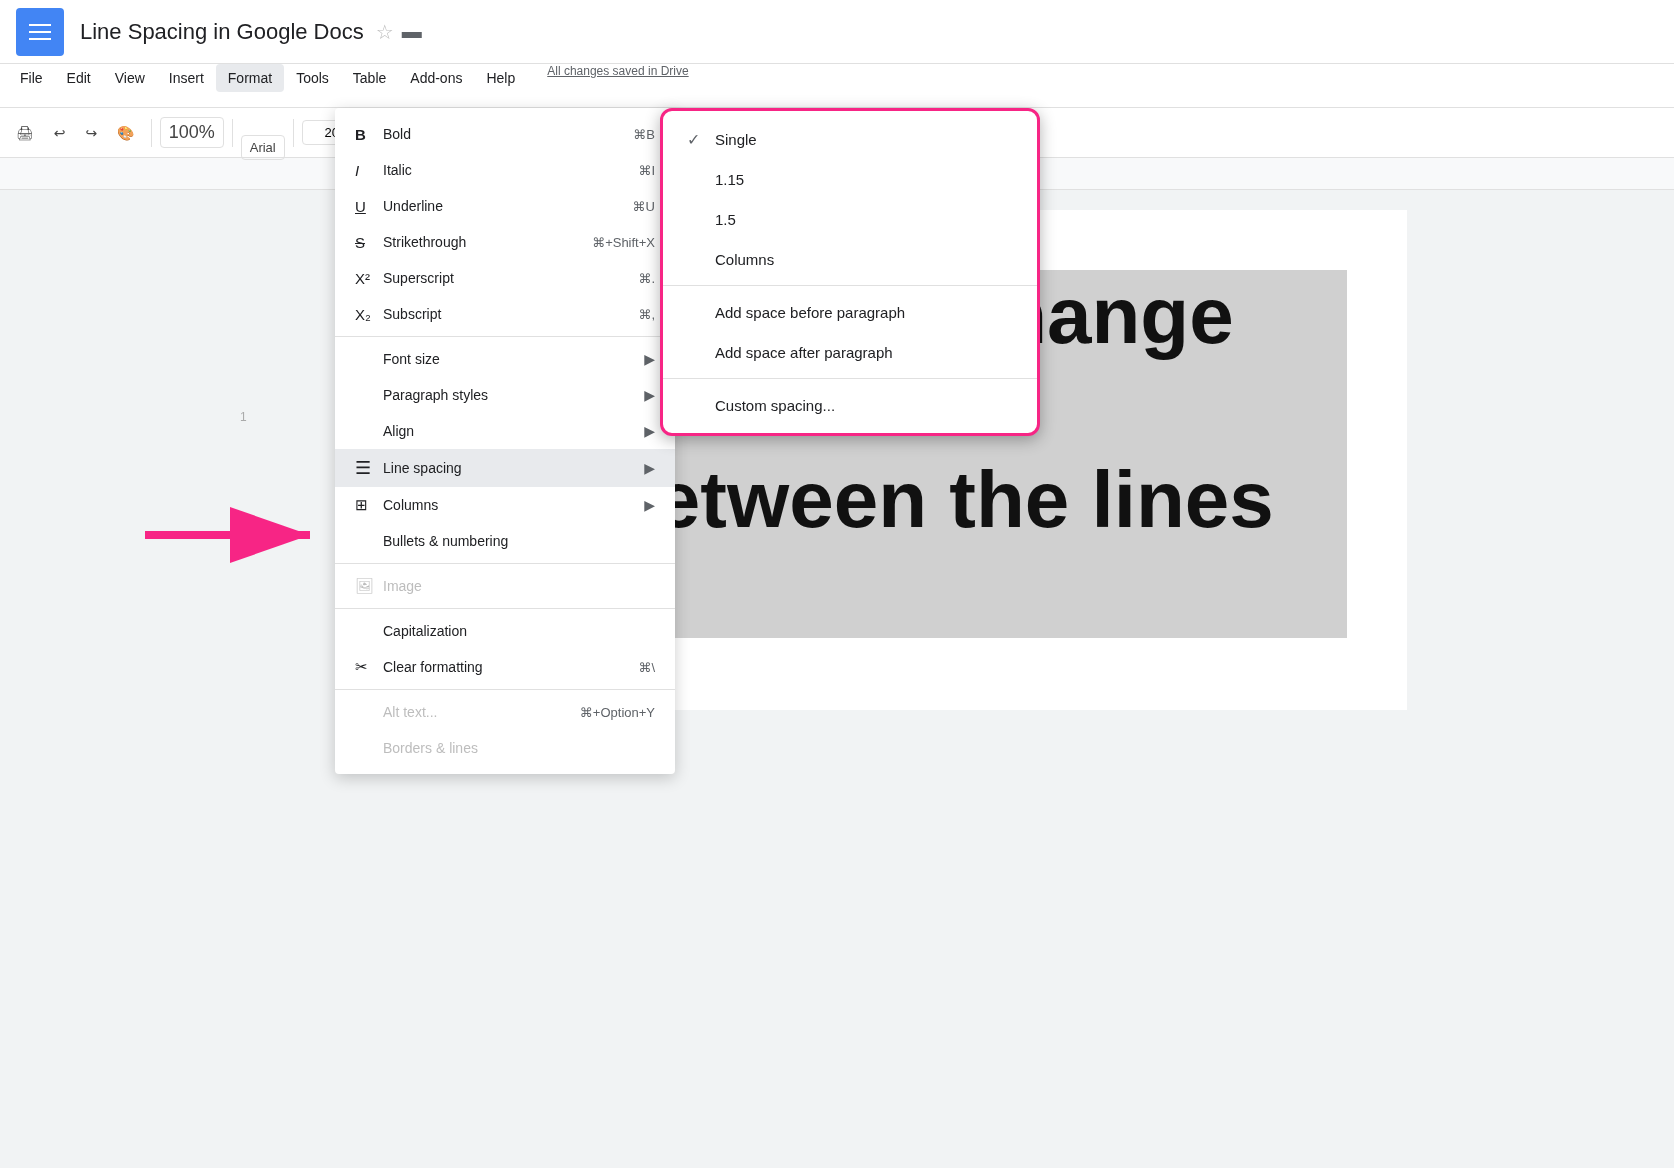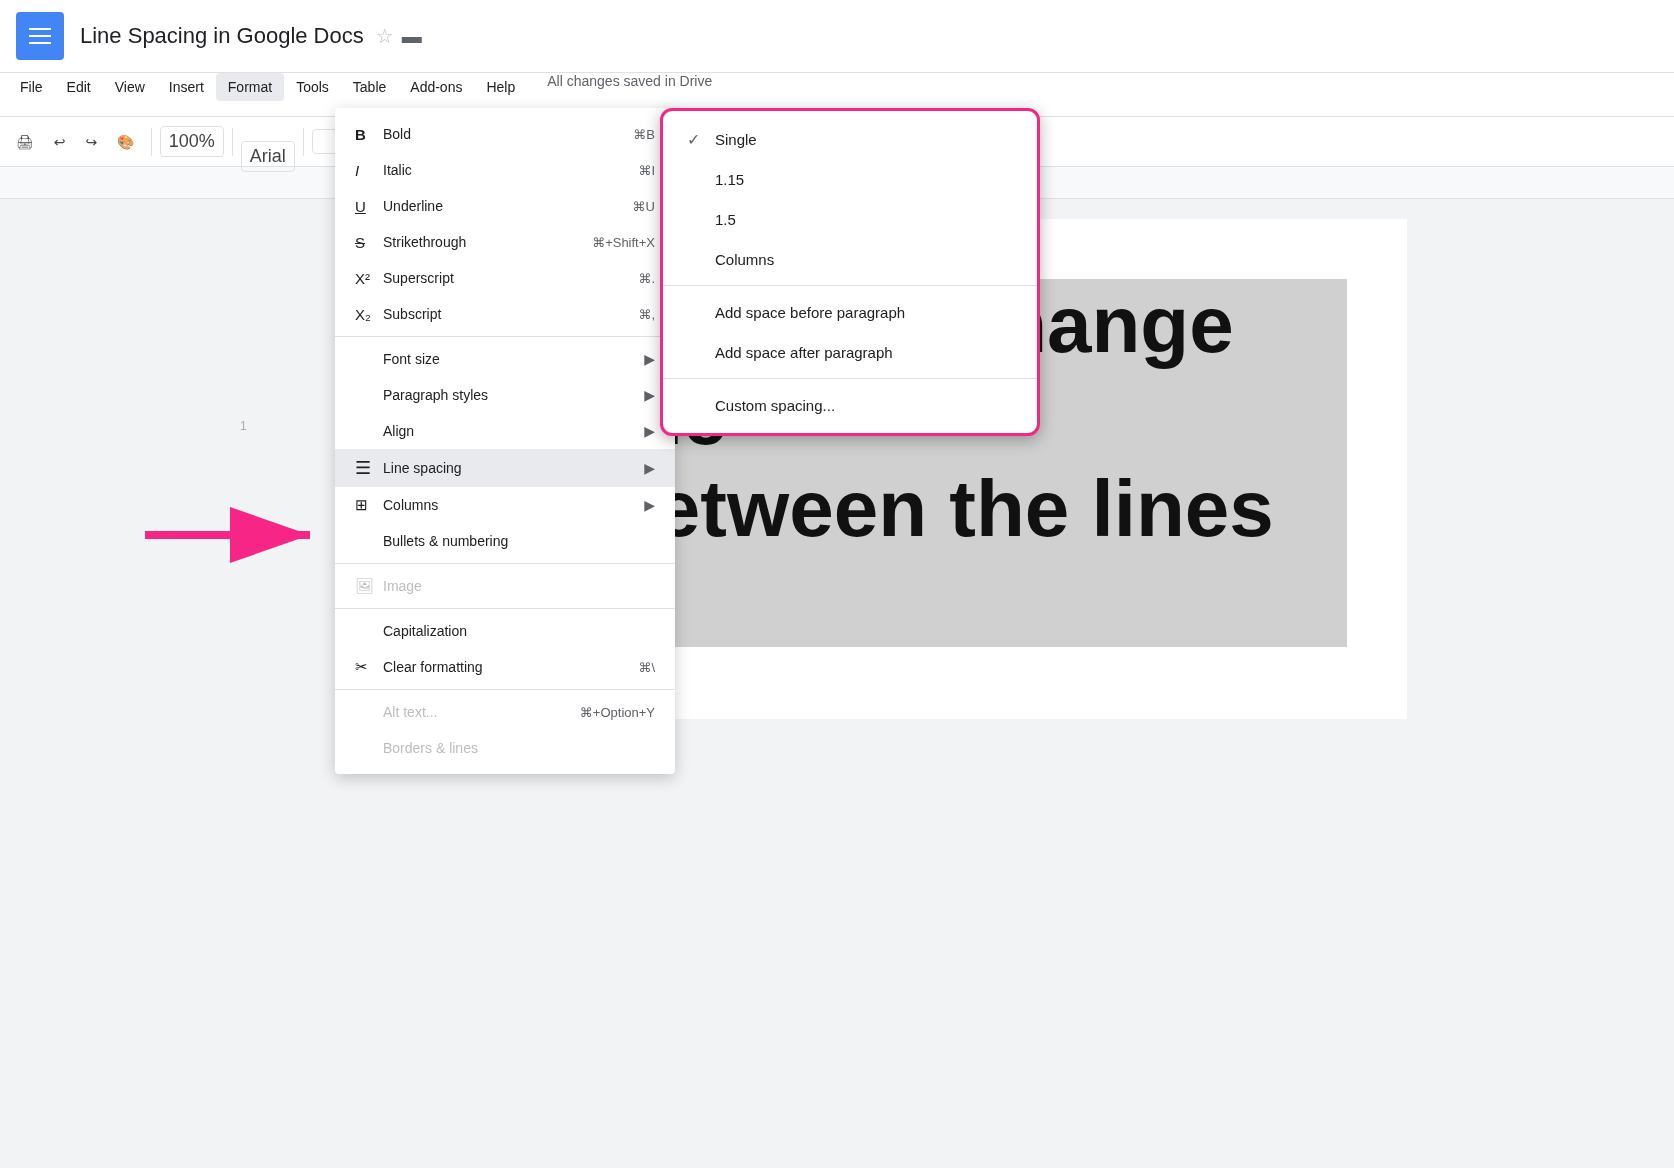--- a/index.html
+++ b/index.html
@@ -1,40 +1,40 @@
 <!DOCTYPE html>
 <html><head>
   <meta charset="utf-8">
   <style>
     * { margin: 0; padding: 0; box-sizing: border-box; }
     body { width: 1674px; height: 1168px; overflow: hidden; font-family: Arial, sans-serif; background: #f1f3f4; }
 
     
     .title-bar {
-      display: flex; align-items: center; height: 73px; background: white;
+      display: flex; align-items: center; height: 64px; background: white;
       padding: 0 16px; border-bottom: 1px solid #e0e0e0;
     }
     .app-icon { width: 48px; height: 48px; background: #4285f4; border-radius: 4px; display: flex; align-items: center; justify-content: center; margin-right: 16px; flex-shrink: 0; }
     .hamburger { display: flex; flex-direction: column; gap: 5px; }
     .hamburger span { width: 22px; height: 2px; background: white; display: block; }
     .doc-title { font-size: 22px; color: #202124; font-weight: 400; margin-right: 12px; }
     .star-icon { color: #bdbdbd; font-size: 20px; margin-right: 8px; cursor: pointer; }
     .folder-icon { color: #5f6368; font-size: 20px; }
 
     
     .menu-bar {
       display: flex; align-items: flex-start; height: 44px; background: white;
       padding: 0 8px; border-bottom: 1px solid #e0e0e0;
     }
     .menu-item {
       padding: 6px 12px; font-size: 14px; color: #202124; cursor: pointer;
       border-radius: 4px;
     }
     .menu-item.format-active { background: #e8eaed; font-weight: 500; }
-    .saved-status { margin-left: 20px; font-size: 14px; color: #5f6368; }
+    .saved-status { margin-left: 20px; font-size: 12px; color: #5f6368; text-decoration: underline; }
 
     
     .toolbar {
       display: flex; align-items: center; height: 50px; background: white;
       padding: 0 8px; border-bottom: 1px solid #e0e0e0; gap: 4px;
     }
     .toolbar-btn { padding: 6px 8px; cursor: pointer; border-radius: 4px; font-size: 14px; color: #444; border: none; background: none; }
     .toolbar-separator { width: 1px; height: 28px; background: #e0e0e0; margin: 0 4px; }
     .zoom-select { border: 1px solid #e0e0e0; border-radius: 4px; padding: 4px 8px; font-size: 18px; color: #444; }
     .font-size-box { border: 1px solid #e0e0e0; border-radius: 4px; padding: 4px 8px; font-size: 13px; width: 60px; text-align: center; }
@@ -131,21 +131,21 @@
 </div>
 
 <div class="toolbar">
   <button class="toolbar-btn">🖨</button>
   <button class="toolbar-btn">↩</button>
   <button class="toolbar-btn">↪</button>
   <button class="toolbar-btn">🎨</button>
   <div class="toolbar-separator"></div>
   <span class="zoom-select">100%</span>
   <div class="toolbar-separator"></div>
-  <span style="font-size:18px; color:#444; padding:4px 8px; border:1px solid #e0e0e0; border-radius:4px;margin-top:30px;">Arial</span>
+  <span style="font-size:13px; color:#444; padding:4px 8px; border:1px solid #e0e0e0; border-radius:4px;margin-top:30px;">Arial</span>
   <div class="toolbar-separator"></div>
   <span class="font-size-box">20</span>
   <div class="toolbar-separator"></div>
   <button class="toolbar-btn" style="font-weight:bold;">B</button>
   <button class="toolbar-btn" style="font-style:italic;">I</button>
   <button class="toolbar-btn" style="text-decoration:underline;">U</button>
   <button class="toolbar-btn" style="text-decoration: underline; text-decoration-color: red;">A</button>
   <div class="toolbar-separator"></div>
   <button class="toolbar-btn">🔗</button>
   <button class="toolbar-btn">⊕</button>

